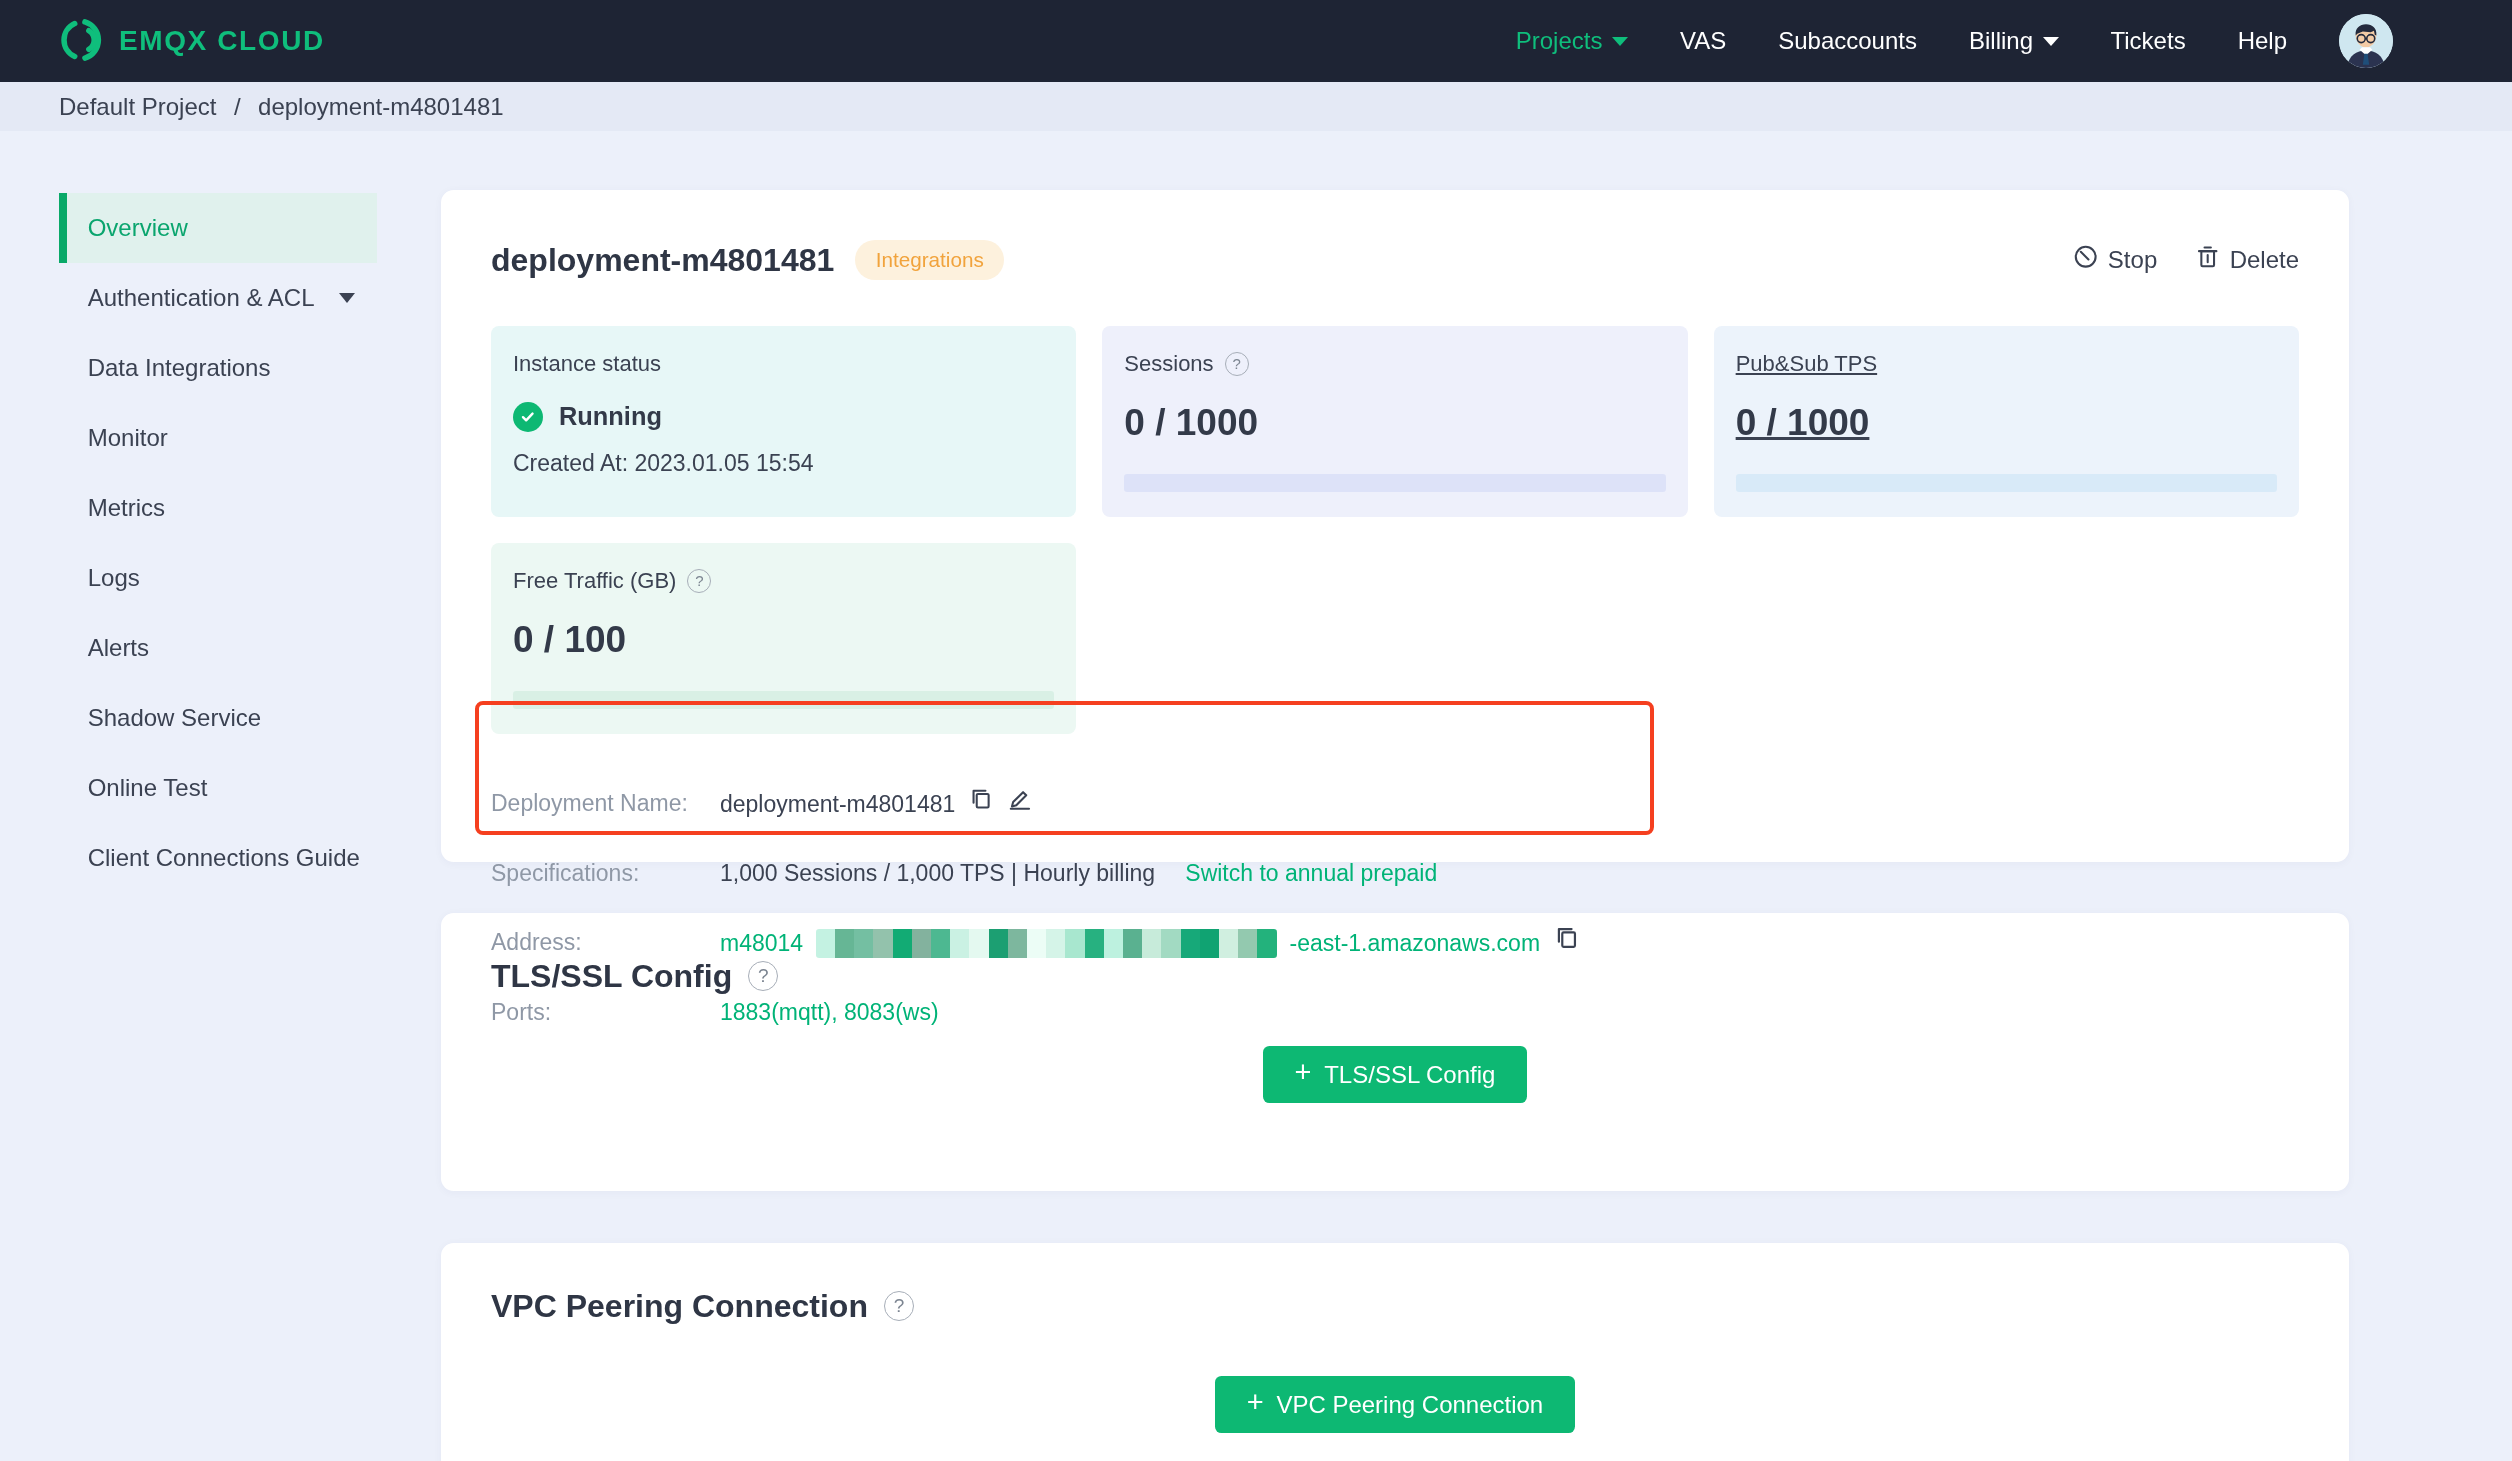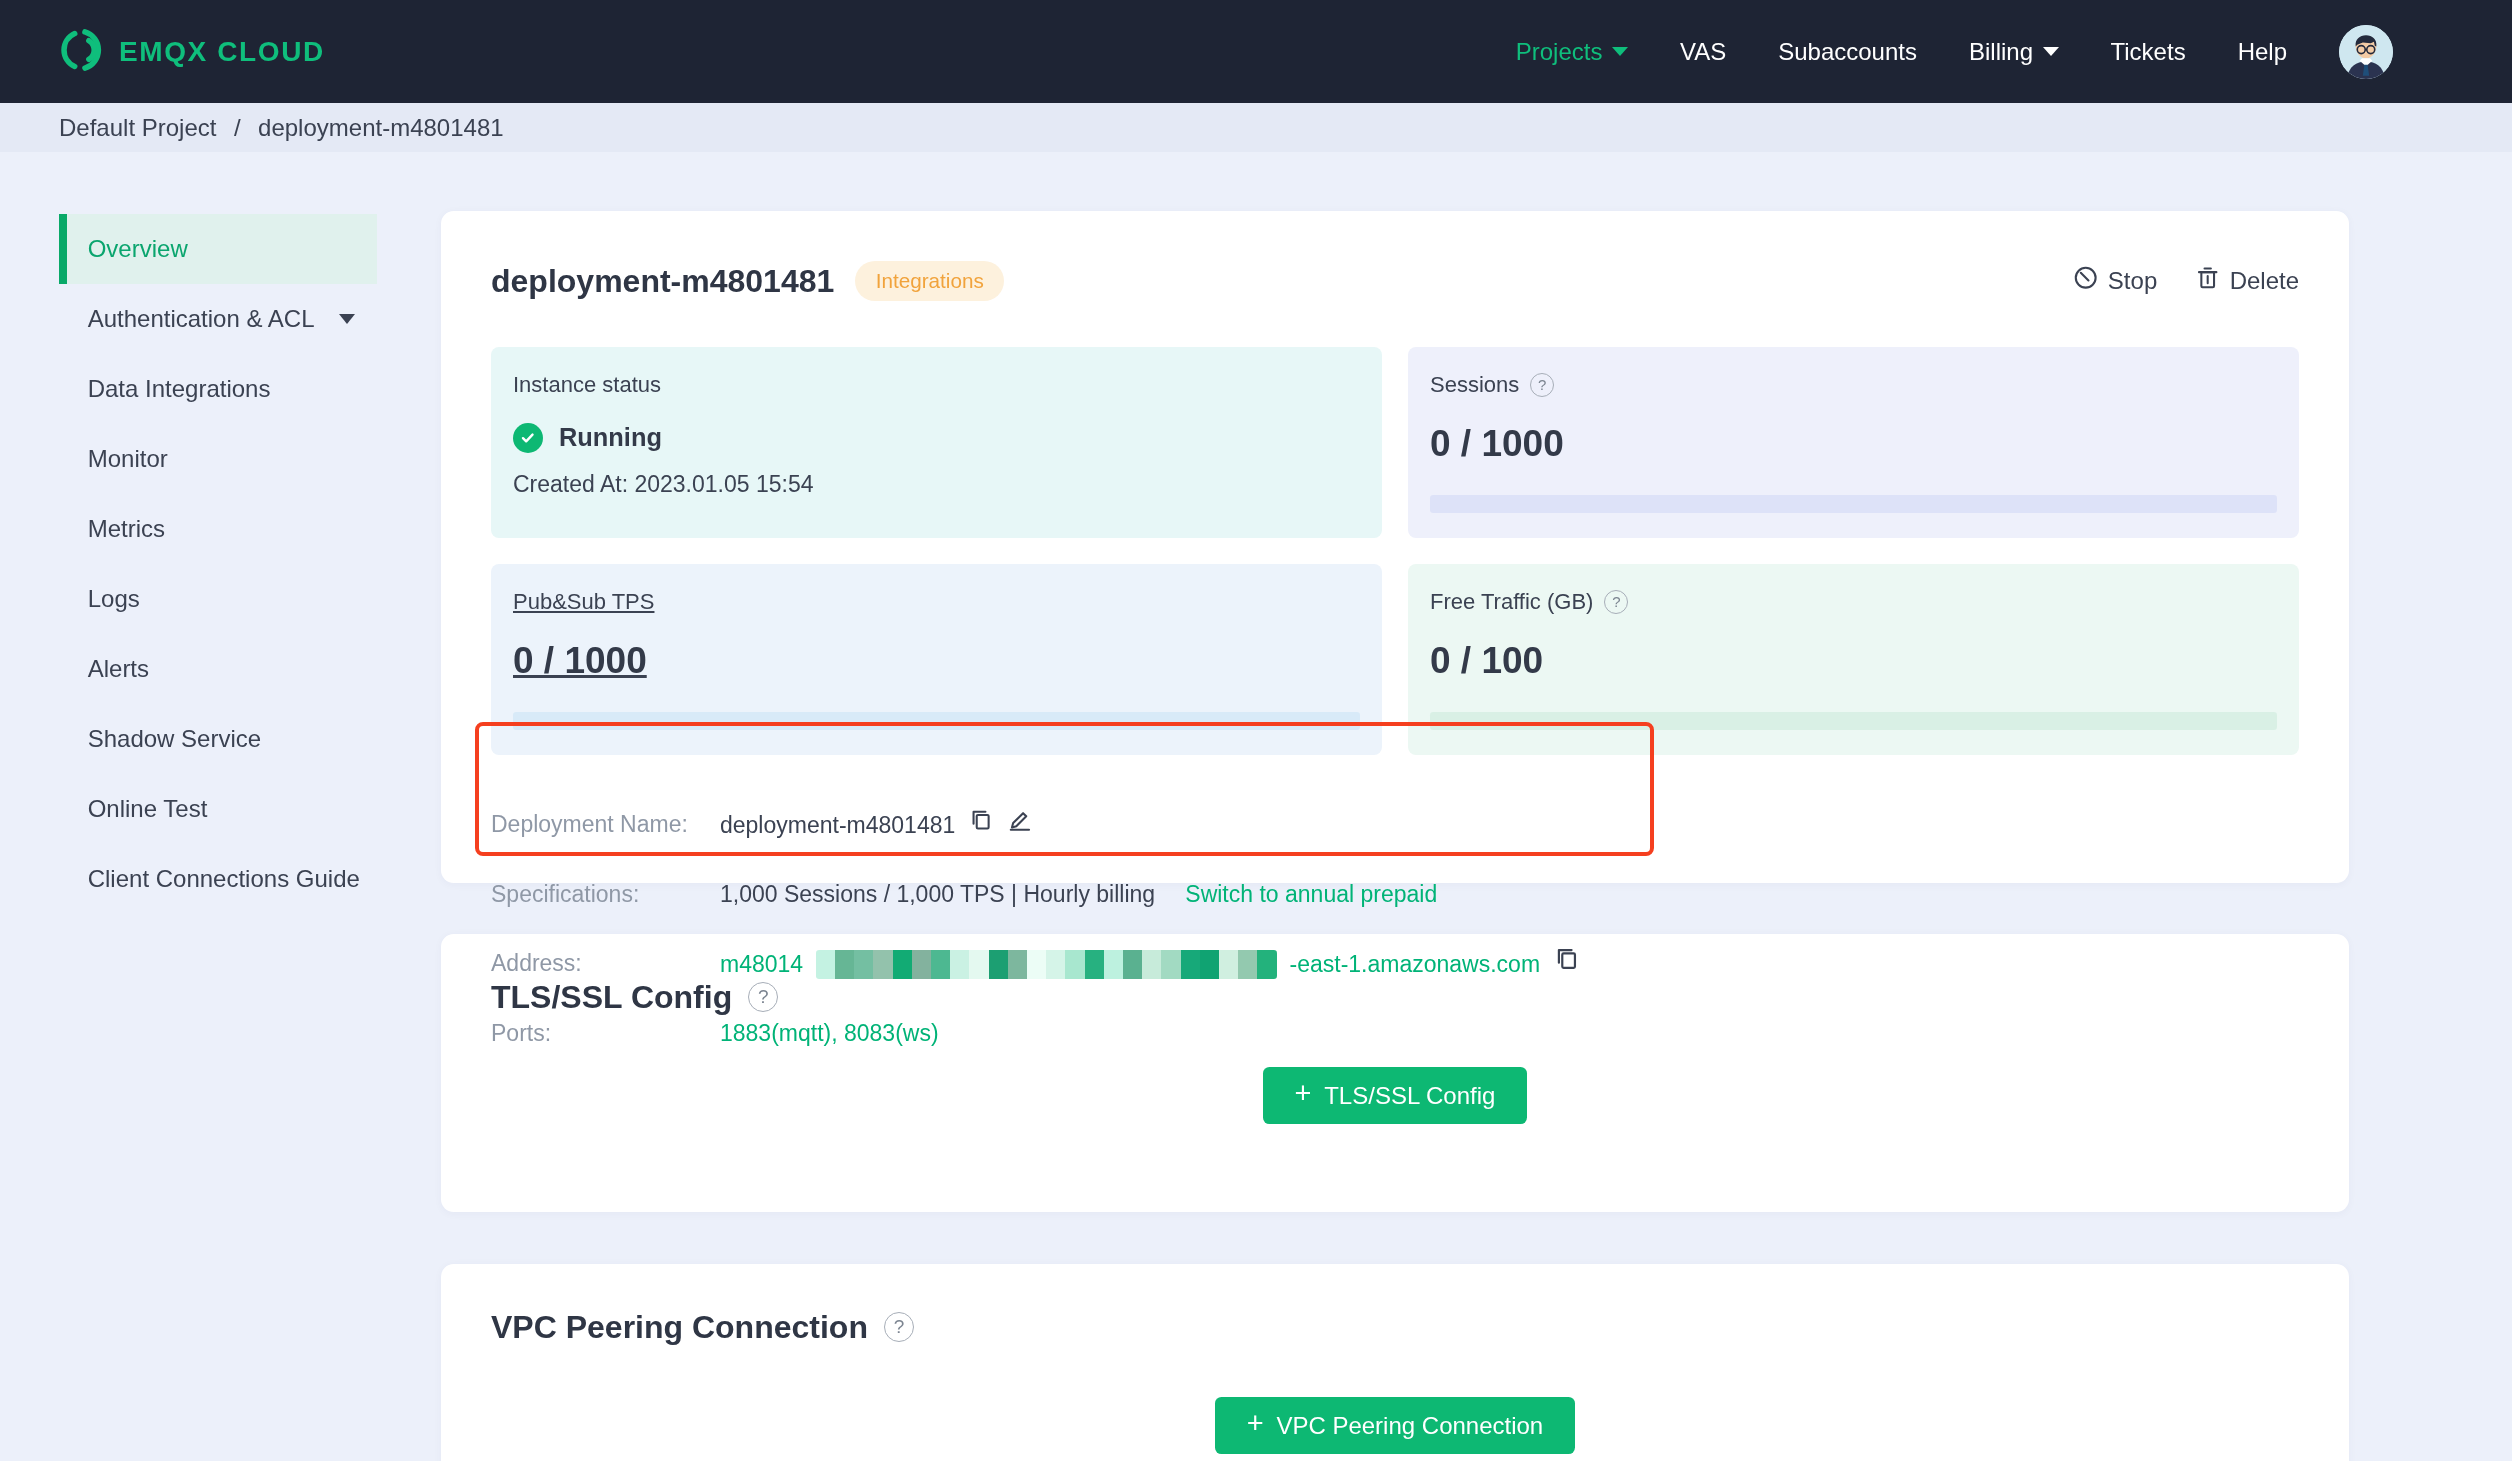--- a/index.html
+++ b/index.html
@@ -3,21 +3,21 @@
 <meta charset="utf-8">
 <style>
   * { margin:0; padding:0; box-sizing:border-box; }
   html,body { width:2512px; height:1462px; overflow:hidden; }
   body {
     font-family:"Liberation Sans","DejaVu Sans",sans-serif;
     background:#ecf0fa; color:#3b4252;
   }
   
   .navbar {
-    height:103px; background:#1e2434; display:flex; align-items:center;
+    height:82px; background:#1e2434; display:flex; align-items:center;
     padding:0 119px 0 59px;
   }
   .brand { display:flex; align-items:center; gap:16px; }
   .brand-text { color:#0fbe7c; font-size:28px; font-weight:700; letter-spacing:1.6px; }
   .nav-right { margin-left:auto; display:flex; align-items:center; gap:52px; }
   .nav-item { color:#ffffff; font-size:24px; display:flex; align-items:center; gap:9.5px; cursor:pointer; }
   .nav-item.active { color:#0fbe7c;margin-left:38px; }
   .caret { width:0; height:0; border-left:8px solid transparent; border-right:8px solid transparent; border-top:9.5px solid #ffffff; }
   .nav-item.active .caret { border-top-color:#0fbe7c; }
   .avatar { width:54px; height:54px; border-radius:50%; overflow:hidden; background:#cfe7f0; }
@@ -44,21 +44,21 @@
   .card-deploy { padding:48px 50px 52px 50px; position:relative; height:672px; }
   .deploy-head { display:flex; align-items:center; height:44px; }
   .deploy-title { font-size:32px; font-weight:700; color:#2f3645; }
   .badge {
     margin-left:20.7px; background:#fdf1dd; color:#f1a33c; font-size:20.7px;
     padding:8px 20.7px; border-radius:22px;
   }
   .head-actions { margin-left:auto; display:flex; align-items:center; gap:38px; }
   .action-btn { display:flex; align-items:center; gap:9px; font-size:24px; color:#3b4252; cursor:pointer; }
   
-  .stats { margin-top:44px; display:grid; grid-template-columns:repeat(2,1fr); gap:26px; }
+  .stats { margin-top:44px; display:grid; grid-template-columns:repeat(3,1fr); gap:26px; }
   .stat { border-radius:8px; padding:24px 22px; height:191px; }
   .stat.instance { background:#e7f7f7; }
   .stat.sessions { background:#eef0fb; }
   .stat.tps      { background:#ecf3fb;text-decoration:underline; }
   .stat.traffic  { background:#ecf8f3; }
   .stat-label { font-size:22px; color:#3b4252; display:flex; align-items:center; gap:11px; height:27px; }
   .stat-value { margin-top:24px; font-size:37px; font-weight:700; color:#333a49; line-height:44px; }
   .bar { margin-top:29px; height:18px; border-radius:3.2px; }
   .sessions .bar { background:#dde2f8; }
   .tps .bar      { background:#d8eaf8; }

